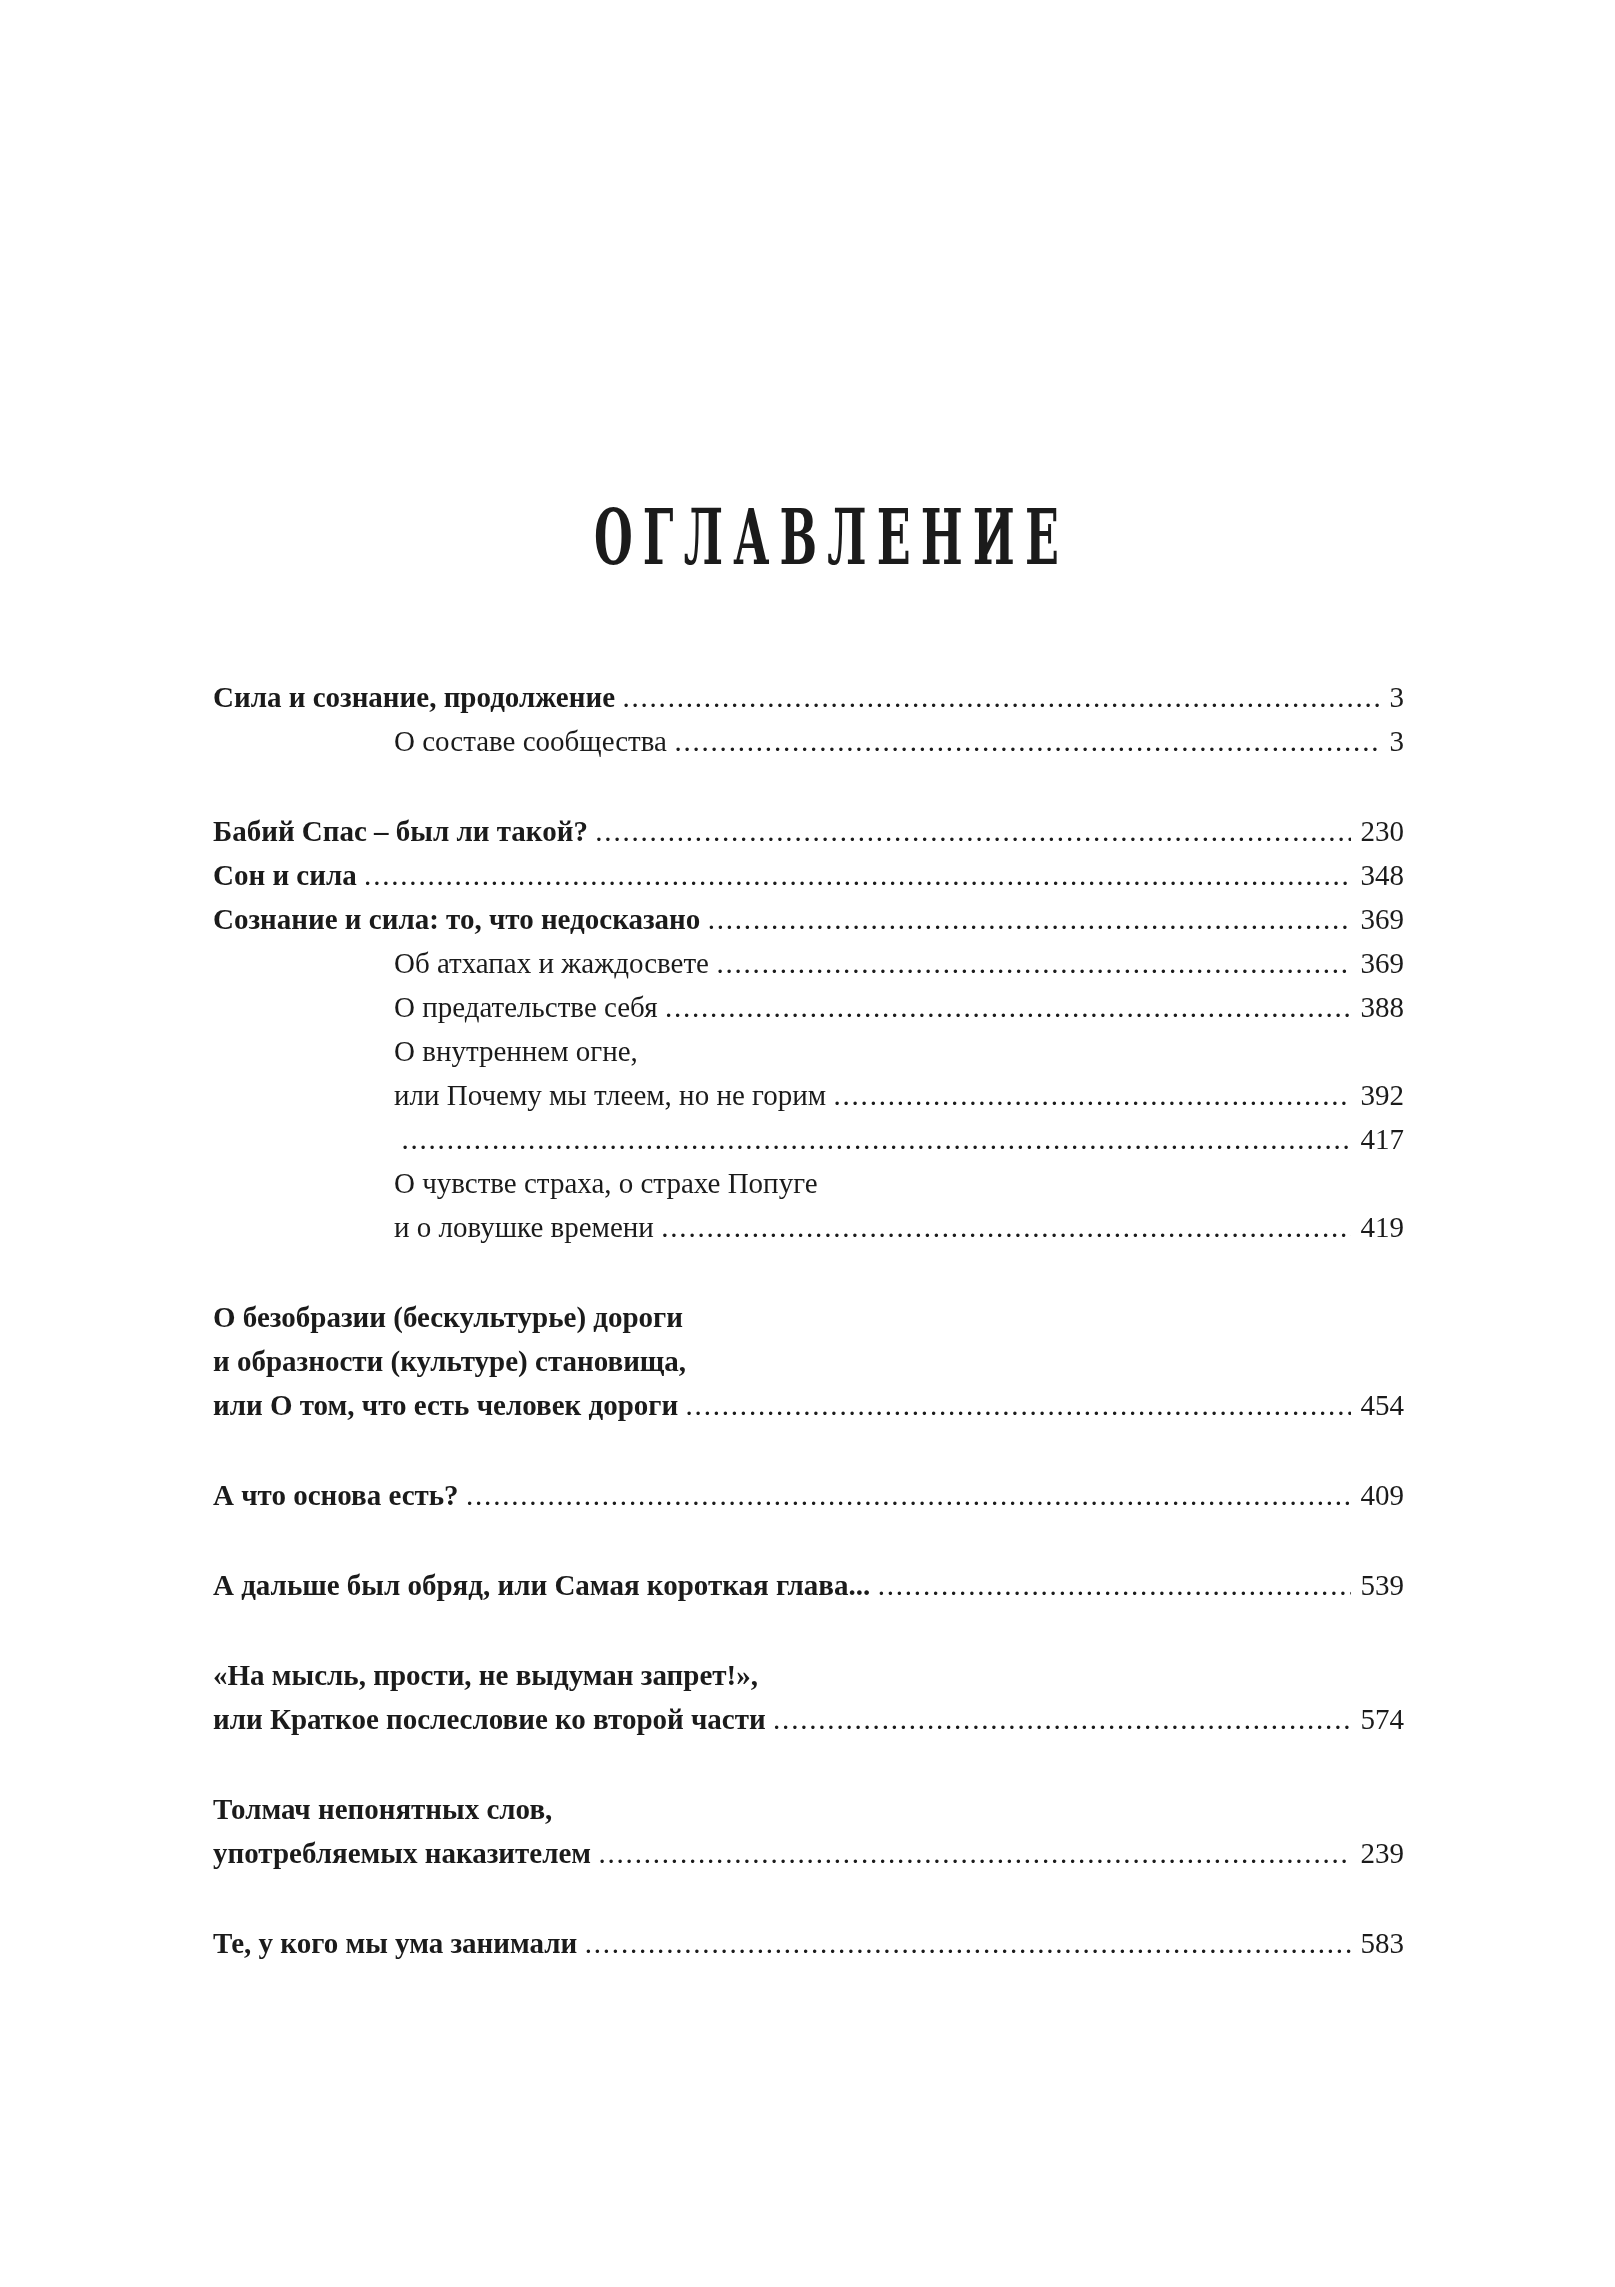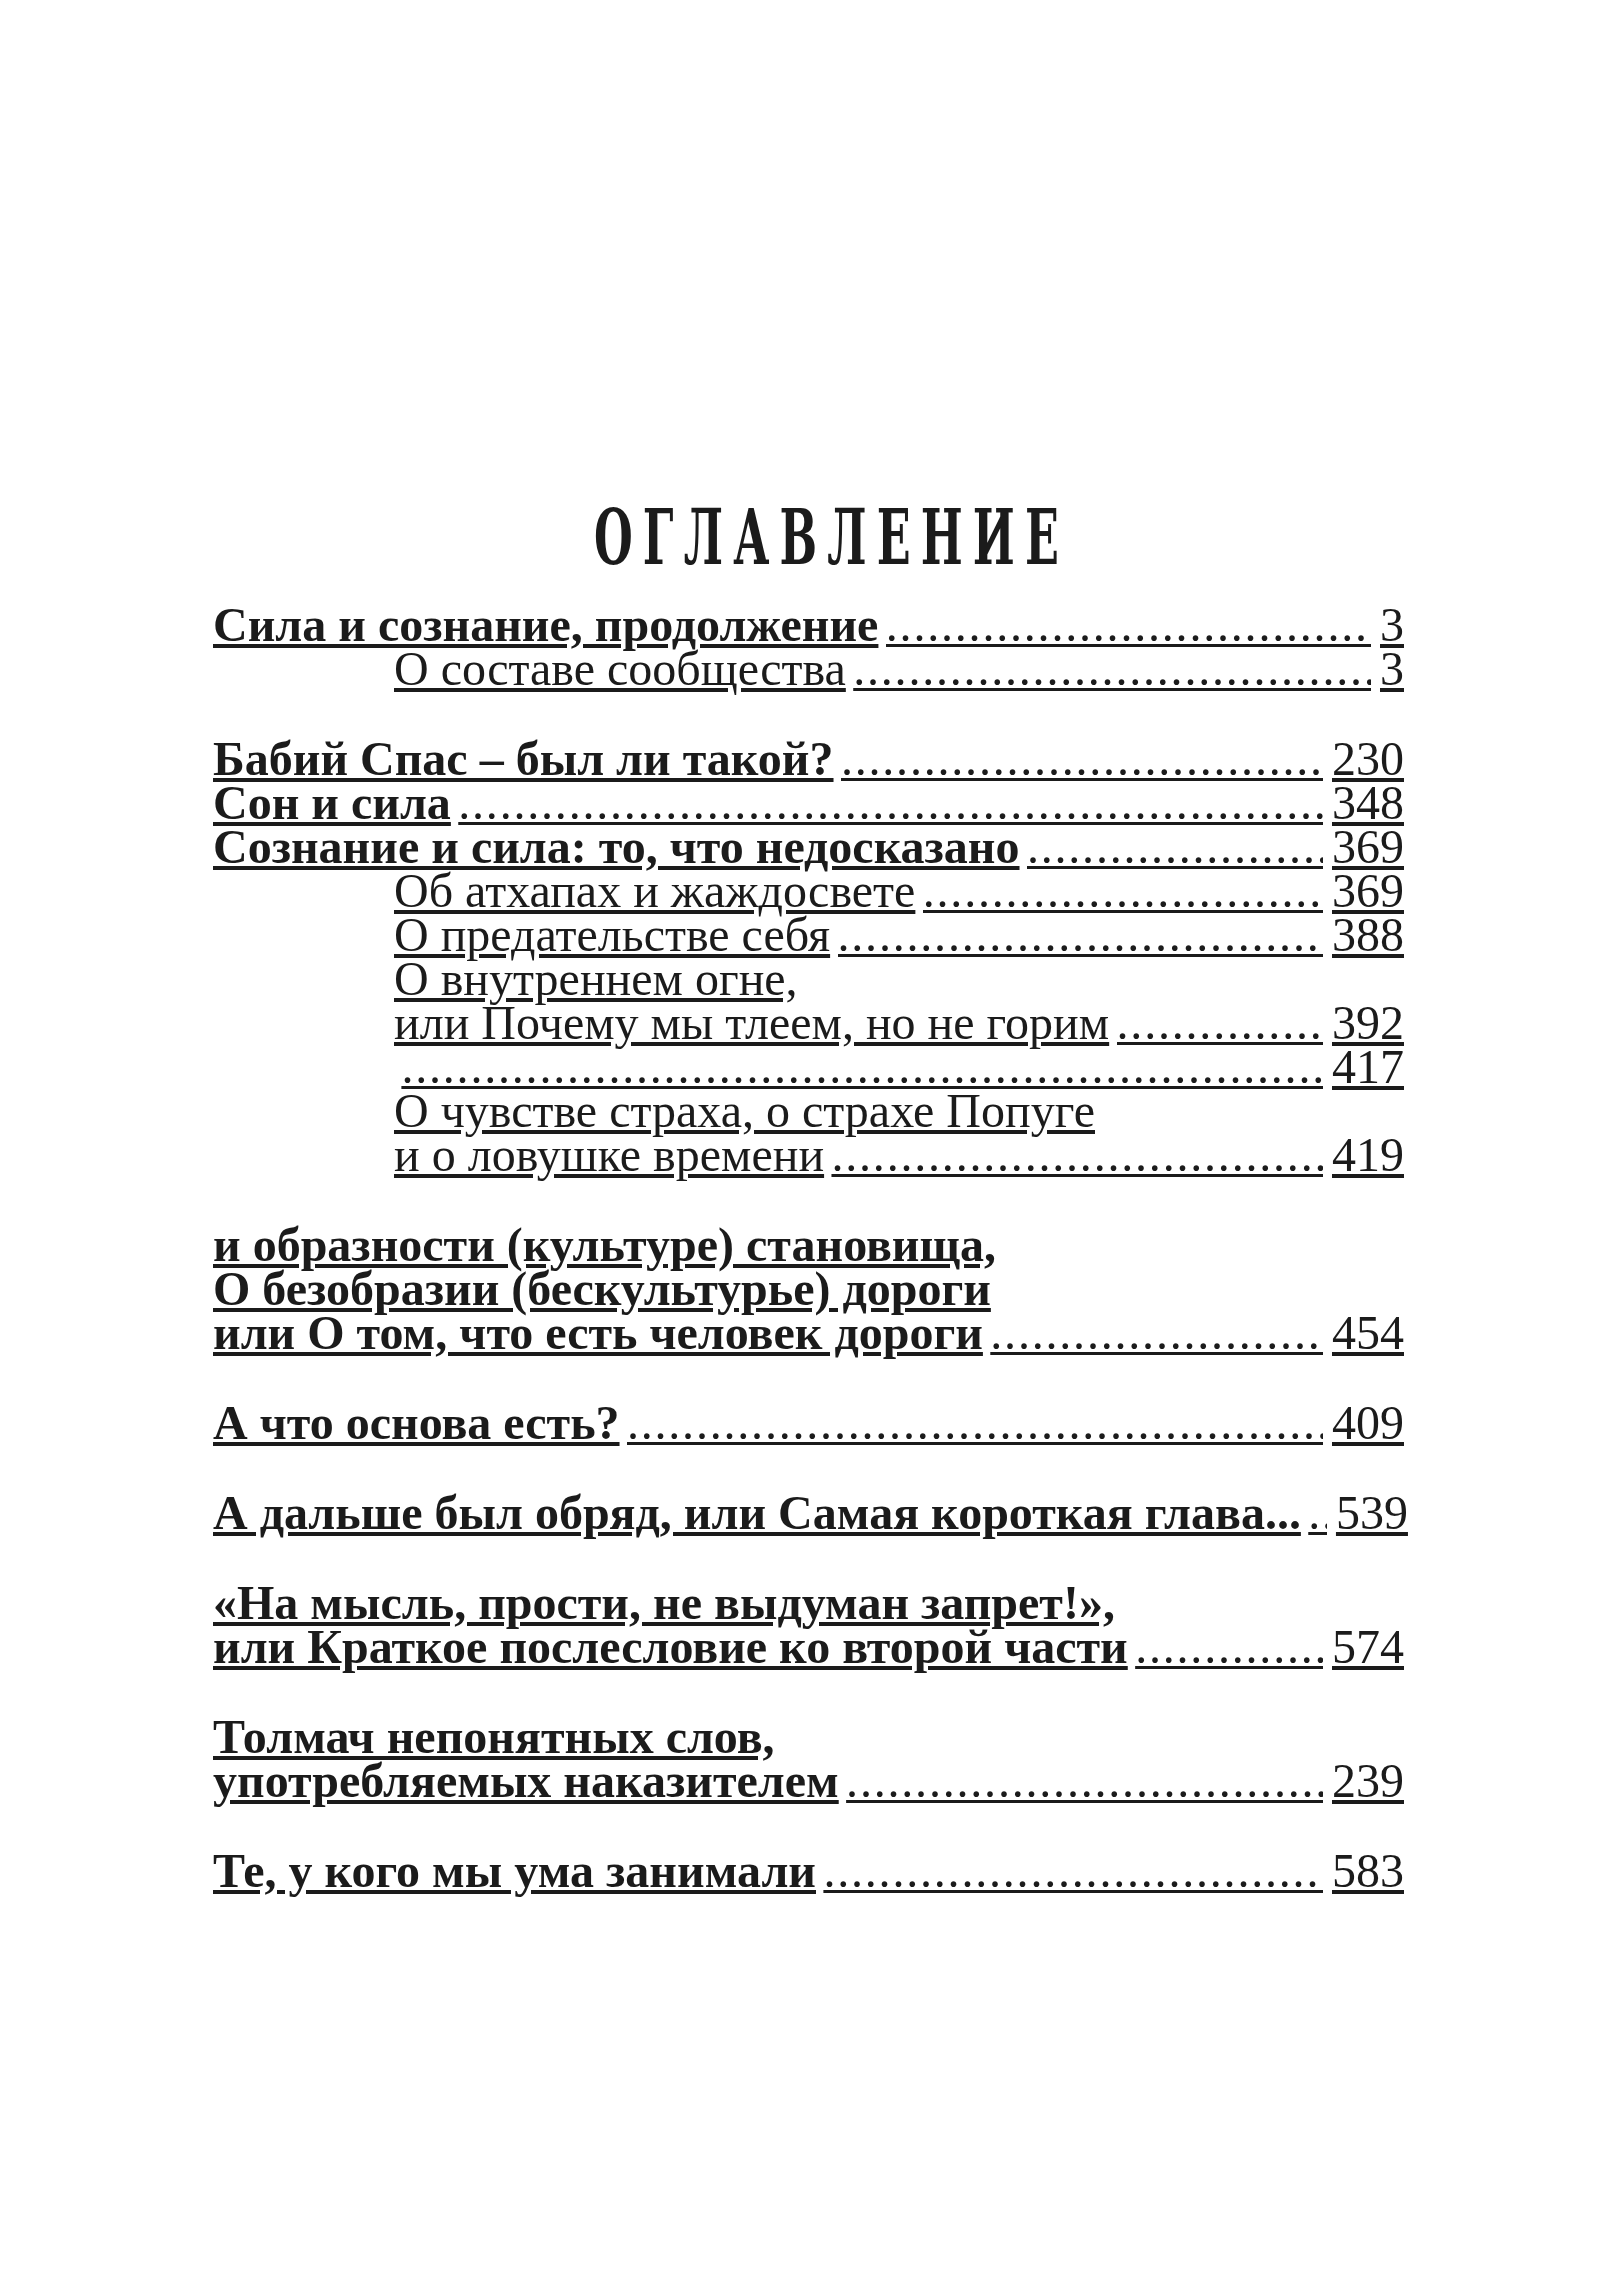--- a/index.html
+++ b/index.html
@@ -20,25 +20,24 @@
     font-family: "DejaVu Serif", "Liberation Serif", serif;
     font-size: 57px;
     font-weight: 700;
     letter-spacing: 13px;
     line-height: 68px;
     transform: scale(0.78, 1.35);
     transform-origin: 50% 0;
     white-space: nowrap;
   }
   .toc {
-    margin: 44px 0 0 189px;
+    margin: 116px 0 0 189px;
     width: 1191px;
-    font-size: 48px;
+    font-size: 29px;
     line-height: 44px;
-    text-decoration: underline;
   }
   .toc-entry { margin: 0; }
   .toc-entry.gap { margin-top: 46px; }
   .toc-line { display: flex; align-items: baseline; }
   .toc-line.section { padding-left: 181px; justify-content: space-between; }
   .toc-label { white-space: nowrap; font-weight: 400; }
   .toc-line.chapter .toc-label { font-weight: 700; }
   .dot-leader {
     flex: 1 1 auto;
     overflow: hidden;
@@ -133,24 +132,24 @@
           <span class="toc-label">О чувстве страха, о страхе Попуге</span>
         </div>
         <div class="toc-line section">
           <span class="toc-label">и о ловушке времени</span>
           <span class="dot-leader"></span>
           <span class="page-number">419</span>
         </div>
       </div>
       <div class="toc-entry gap">
         <div class="toc-line chapter">
-          <span class="toc-label">и образности (культуре) становища,</span>
+          <span class="toc-label">О безобразии (бескультурье) дороги</span>
         </div>
         <div class="toc-line chapter">
-          <span class="toc-label">О безобразии (бескультурье) дороги</span>
+          <span class="toc-label">и образности (культуре) становища,</span>
         </div>
         <div class="toc-line chapter">
           <span class="toc-label">или О том, что есть человек дороги</span>
           <span class="dot-leader"></span>
           <span class="page-number">454</span>
         </div>
       </div>
       <div class="toc-entry gap">
         <div class="toc-line chapter">
           <span class="toc-label">А что основа есть?</span>

